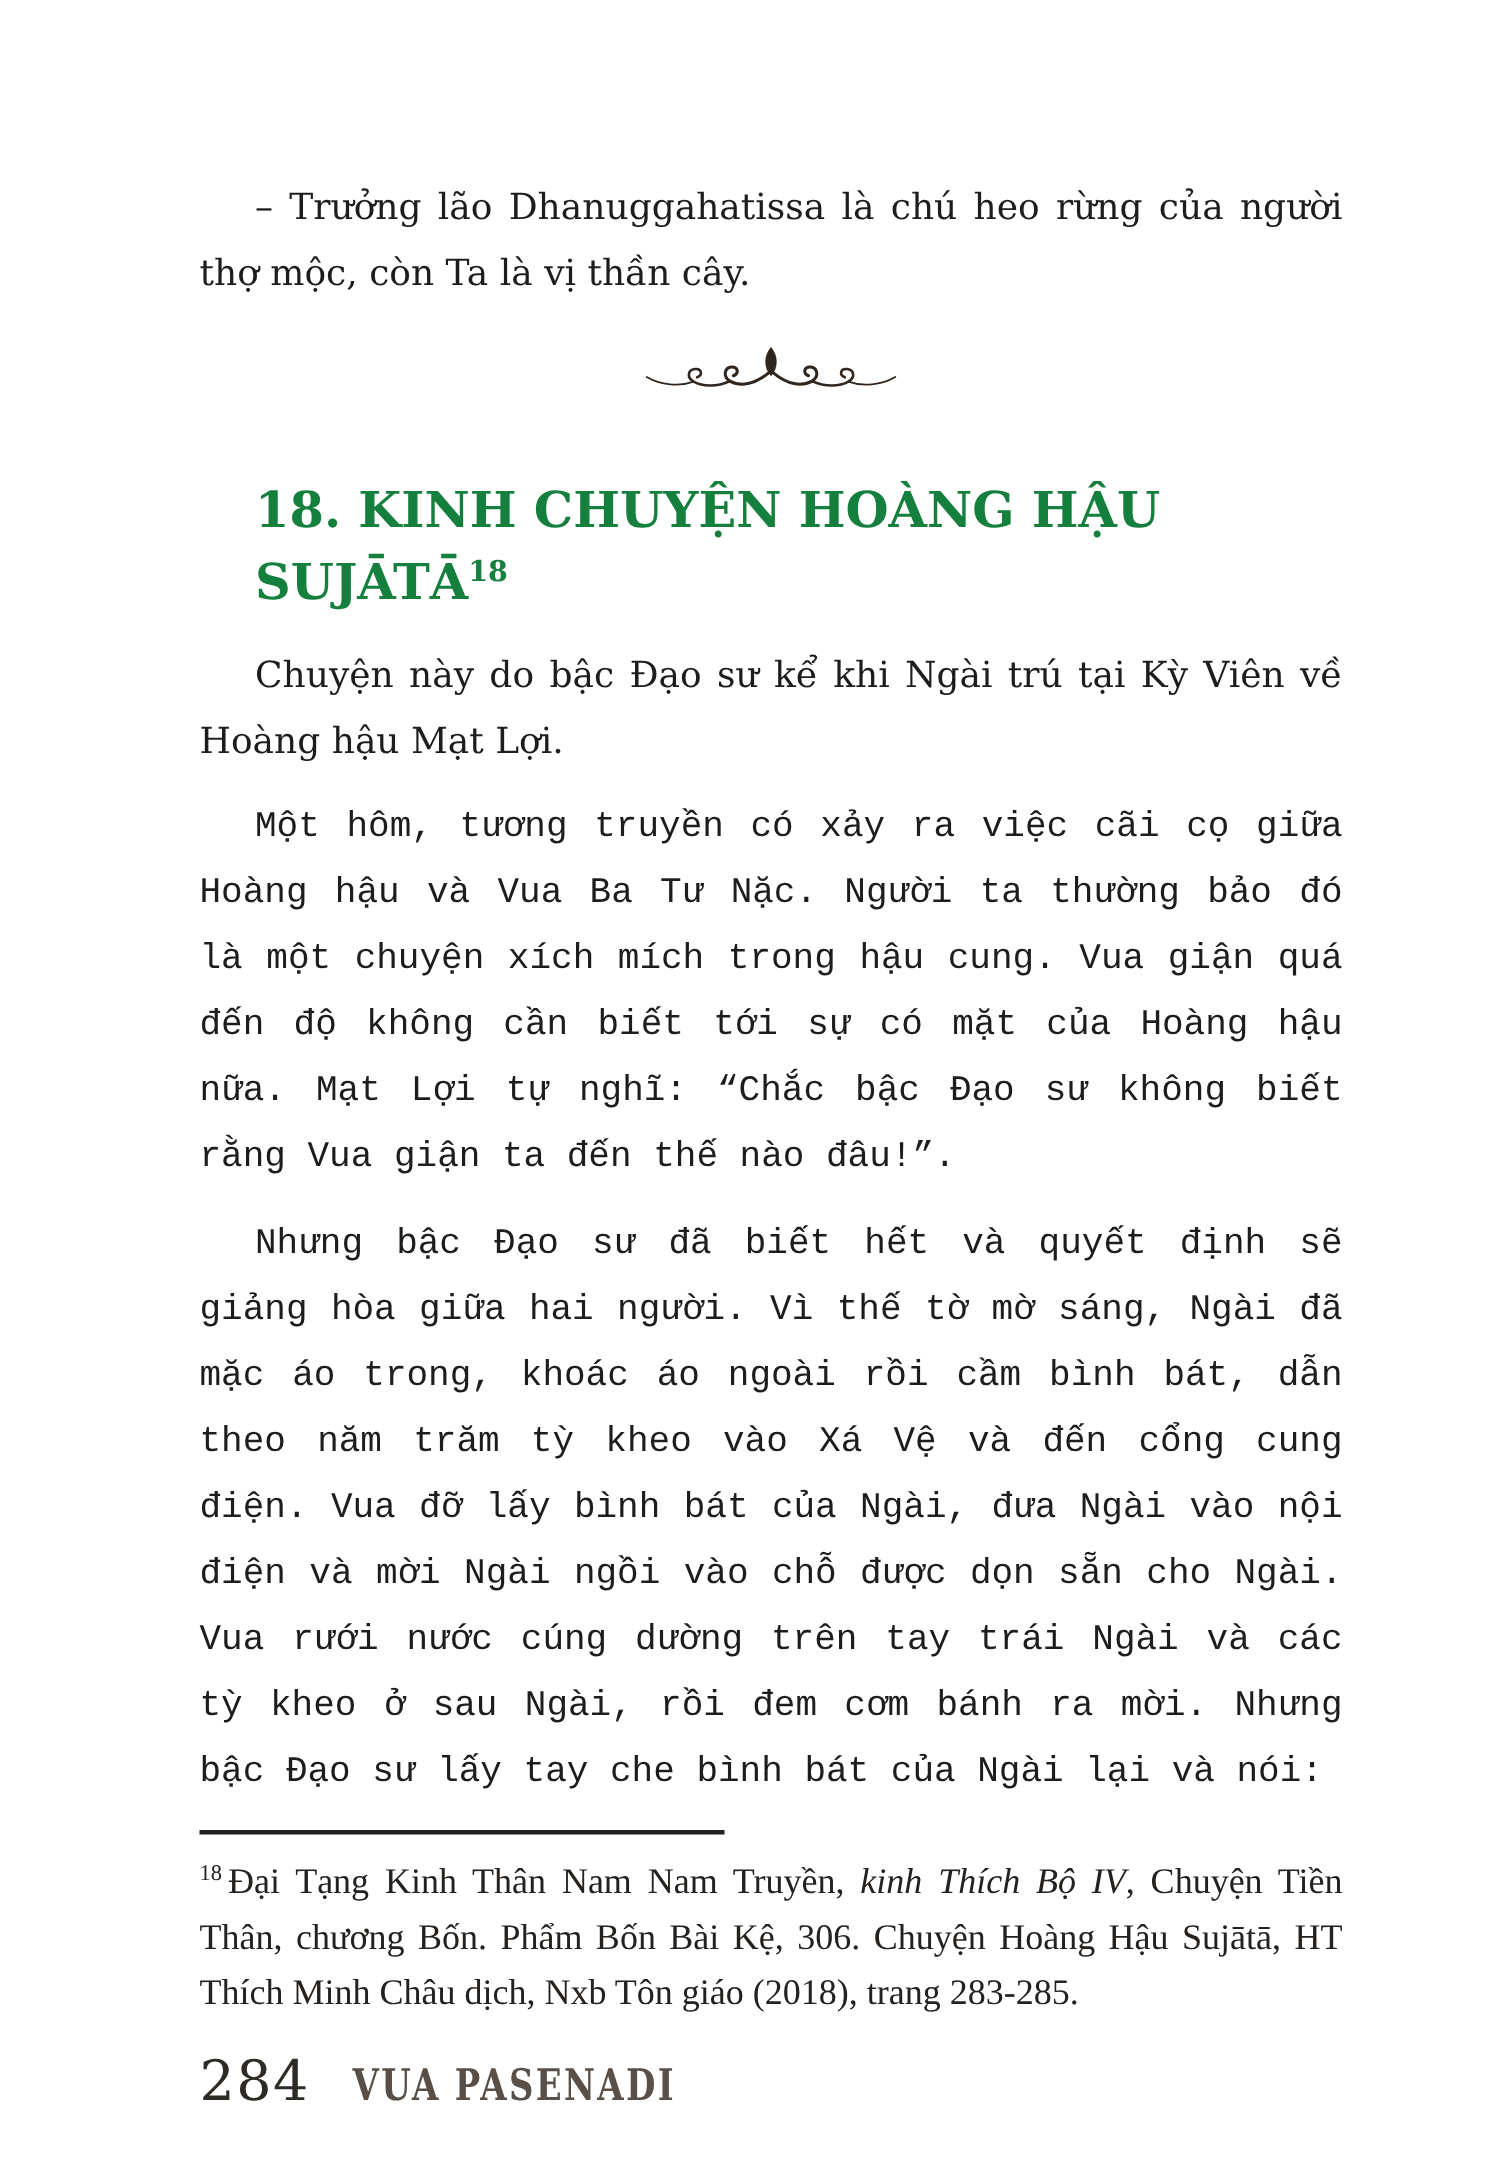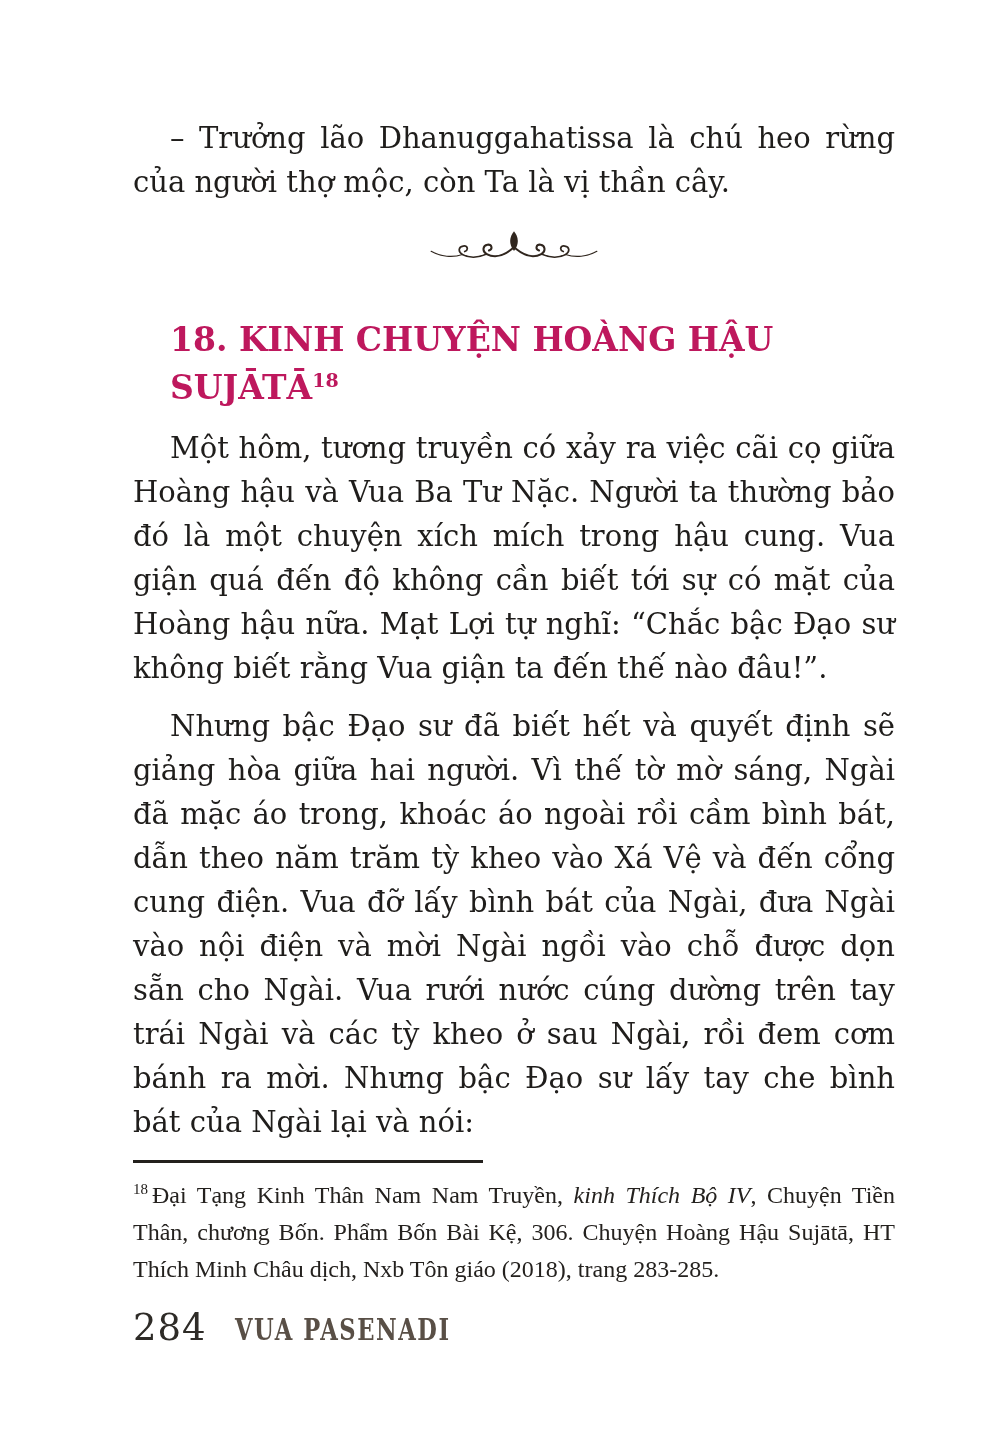--- a/index.html
+++ b/index.html
@@ -15,50 +15,50 @@
     overflow: hidden;
   }
   .content {
     position: absolute;
     left: 133px;
     top: 0;
     width: 762px;
   }
   .body-para {
     margin: 0;
-    font-size: 29px;
+    font-size: 24px;
     line-height: 44px;
     text-align: justify;
     text-indent: 37px;
     color: #1f1d1b;
   }
   .dialogue { margin-top: 116px; }
   .ornament-wrap {
     margin-top: 22px;
     height: 44px;
     text-align: center;
   }
   .heading {
     margin: 46px 0 0 0;
     padding-left: 37px;
     font-size: 33px;
     line-height: 48px;
     font-weight: bold;
-    color: #be185d;
+    color: #15803d;
     text-align: left;
     text-indent: 0;
   }
   .heading sup {
     font-size: 19px;
     font-weight: bold;
     vertical-align: super;
     line-height: 0;
   }
   .after-heading { margin-top: 16px; }
-  .para-gap { margin-top: 14px; }
+  .para-gap { margin-top: 14px; font-family: Liberation Mono, monospace; }
   .fn-rule {
     margin-top: 16px;
     width: 350px;
     height: 0;
     border-top: 3px solid #23201d;
   }
   .footnote {
     margin: 14px 0 0 0;
     font-size: 24px;
     line-height: 37px;
@@ -114,20 +114,21 @@
           </g>
           <use href="#flourish-half" transform="translate(220,0) scale(-1,1)"></use>
         </g>
       </svg>
     </div>
 
     <h2 class="heading">
       <span>18. KINH CHUYỆN HOÀNG HẬU SUJĀTĀ</span><sup>18</sup>
     </h2>
 
+    <p class="body-para after-heading">Chuyện này do bậc Đạo sư kể khi Ngài trú tại Kỳ Viên về Hoàng hậu Mạt Lợi.</p>
 
     <p class="body-para para-gap">Một hôm, tương truyền có xảy ra việc cãi cọ giữa Hoàng hậu và Vua Ba Tư Nặc. Người ta thường bảo đó là một chuyện xích mích trong hậu cung. Vua giận quá đến độ không cần biết tới sự có mặt của Hoàng hậu nữa. Mạt Lợi tự nghĩ: “Chắc bậc Đạo sư không biết rằng Vua giận ta đến thế nào đâu!”.</p>
 
     <p class="body-para para-gap">Nhưng bậc Đạo sư đã biết hết và quyết định sẽ giảng hòa giữa hai người. Vì thế tờ mờ sáng, Ngài đã mặc áo trong, khoác áo ngoài rồi cầm bình bát, dẫn theo năm trăm tỳ kheo vào Xá Vệ và đến cổng cung điện. Vua đỡ lấy bình bát của Ngài, đưa Ngài vào nội điện và mời Ngài ngồi vào chỗ được dọn sẵn cho Ngài. Vua rưới nước cúng dường trên tay trái Ngài và các tỳ kheo ở sau Ngài, rồi đem cơm bánh ra mời. Nhưng bậc Đạo sư lấy tay che bình bát của Ngài lại và nói:</p>
 
     <div class="fn-rule"></div>
 
     <p class="footnote">
       <sup>18</sup><span>Đại Tạng Kinh Thân Nam Nam Truyền, </span><span class="fn-italic">kinh Thích Bộ IV</span><span>, Chuyện Tiền Thân, chương Bốn. Phẩm Bốn Bài Kệ, 306. Chuyện Hoàng Hậu Sujātā, HT Thích Minh Châu dịch, Nxb Tôn giáo (2018), trang 283-285.</span>
     </p>

